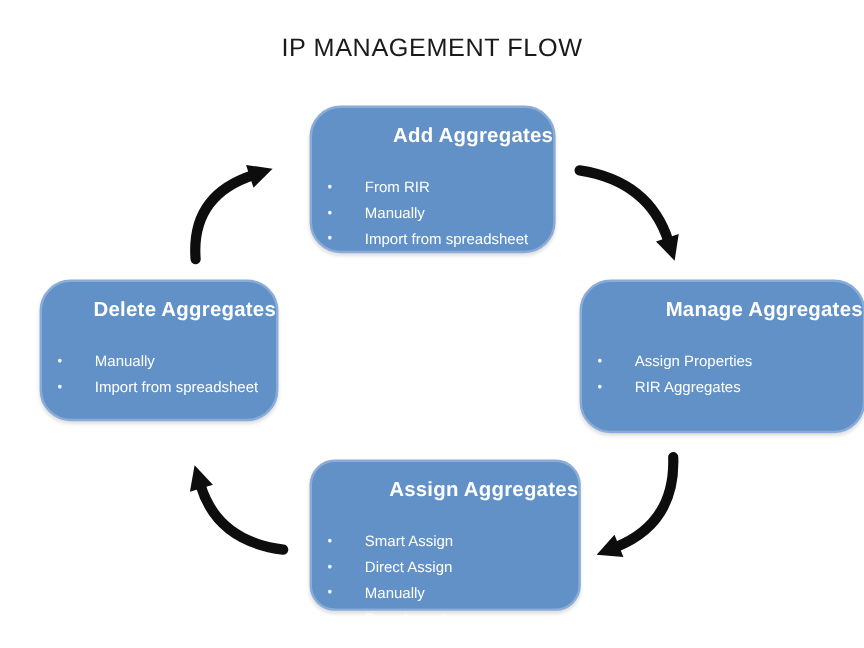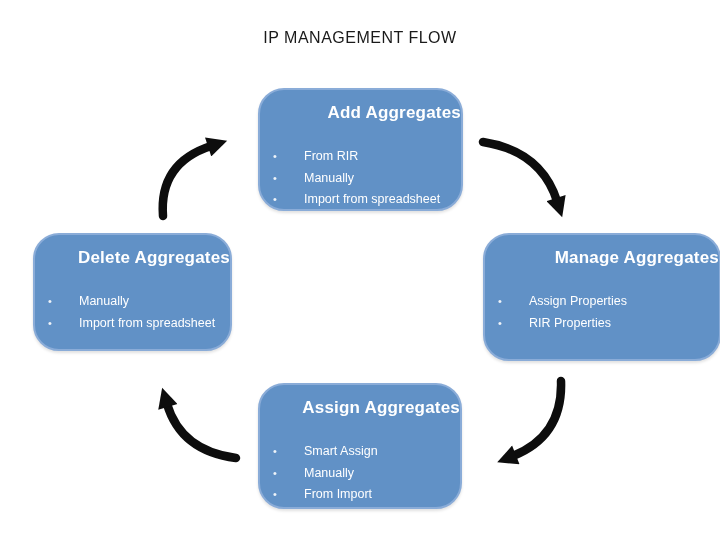--- a/index.html
+++ b/index.html
@@ -14,21 +14,21 @@
     width: 720px; height: 540px;
     background: #FFFFFF;
     font-family: "Liberation Sans", "DejaVu Sans", sans-serif;
     overflow: hidden;
   }
   .stage { position: relative; width: 720px; height: 540px; background: #FFFFFF; }
 
   .page-title {
     position: absolute; top: 29px; left: 0; width: 720px;
     text-align: center;
-    font-size: 16px; font-weight: 400; letter-spacing: 0.5px;
+    font-size: 21px; font-weight: 400; letter-spacing: 0.5px;
     color: var(--title-text);
   }
 
   .arrows-svg { position: absolute; left: 0; top: 0; pointer-events: none; }
   .arrow-path { fill: none; stroke: var(--arrow); stroke-width: 8.5; stroke-linecap: round; }
   .arrow-head { fill: var(--arrow); }
 
   .box {
     position: absolute;
     background: var(--box-fill);
@@ -57,21 +57,21 @@
   .box li::before {
     content: "\2022";
     position: absolute;
     left: 13px; top: 0;
     font-size: 11px;
     opacity: 0.9;
   }
 
   .box-add    { left: 258px; top:  88px; width: 205px; height: 123px; }
   .box-manage { left: 483px; top: 233px; width: 238px; height: 128px; }
-  .box-assign { left: 258px; top: 383px; width: 204px; height: 126px; }
+  .box-assign { left: 258px; top: 383px; width: 226px; height: 126px; border-radius: 21px; }
   .box-delete { left:  33px; top: 233px; width: 199px; height: 118px; }
 </style>
 </head>
 <body>
 
 <div class="stage">
 
   <h1 class="page-title">IP MANAGEMENT FLOW</h1>
 
   <svg class="arrows-svg" width="720" height="540" viewBox="0 0 720 540">
@@ -92,28 +92,29 @@
       <li>From RIR</li>
       <li>Manually</li>
       <li>Import from spreadsheet</li>
     </ul>
   </section>
 
   <section class="box box-manage">
     <h2>Manage Aggregates</h2>
     <ul>
       <li>Assign Properties</li>
-      <li>RIR Properties</li>
+      <li>RIR Aggregates</li>
     </ul>
   </section>
 
   <section class="box box-assign">
     <h2>Assign Aggregates</h2>
     <ul>
       <li>Smart Assign</li>
+      <li>Direct Assign</li>
       <li>Manually</li>
       <li>From Import</li>
     </ul>
   </section>
 
   <section class="box box-delete">
     <h2>Delete Aggregates</h2>
     <ul>
       <li>Manually</li>
       <li>Import from spreadsheet</li>

